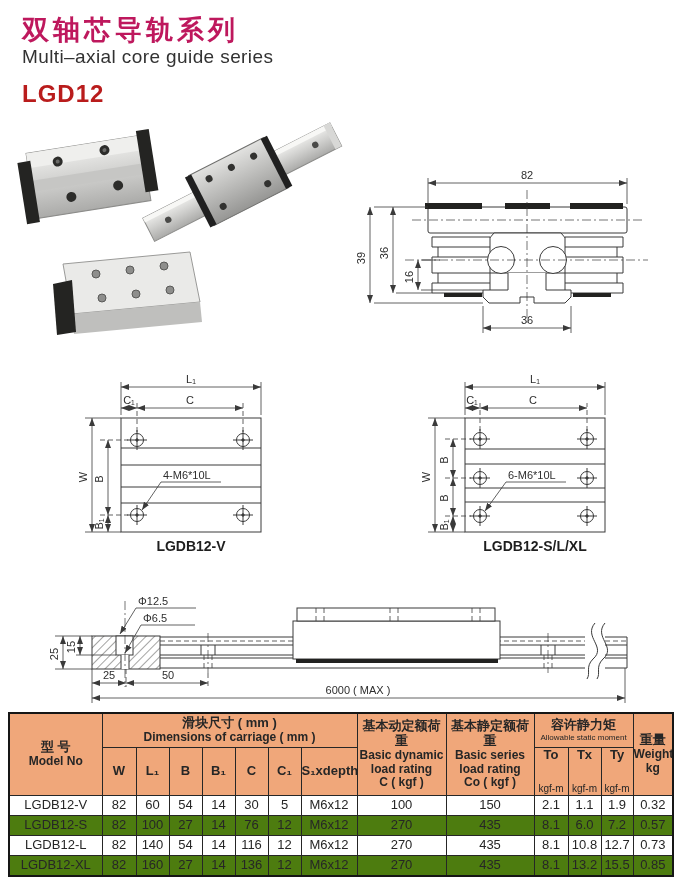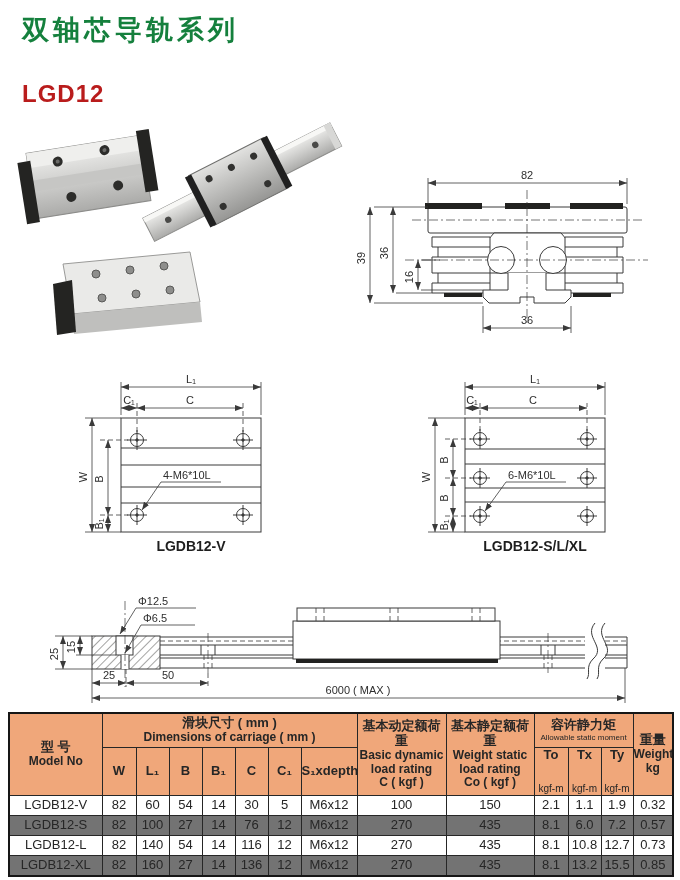--- a/index.html
+++ b/index.html
@@ -1,21 +1,21 @@
 <!DOCTYPE html>
 <html><head>
 <meta charset="utf-8">
 <style>
   html,body{margin:0;padding:0;background:#ffffff;}
   .page{position:relative;width:680px;height:880px;background:#ffffff;overflow:hidden;
         font-family:"Liberation Sans","DejaVu Sans",sans-serif;color:#262626;}
   .abs{position:absolute;}
 
   
-  .title-zh{left:22px;top:12px;font-size:27px;font-weight:bold;letter-spacing:4px;color:#15803d;}
+  .title-zh{left:22px;top:12px;font-size:27px;font-weight:bold;letter-spacing:4px;color:#be185d;}
   .title-en{left:22px;top:46px;font-size:19px;letter-spacing:0.4px;color:#323232;}
   .series-code{left:22px;top:80px;font-size:24px;font-weight:bold;letter-spacing:1px;color:#b91c1c;}
 
   
   svg text{font-family:"Liberation Sans","DejaVu Sans",sans-serif;font-size:11px;fill:#2e2e2e;}
   svg .cap{font-size:14px;font-weight:bold;fill:#1e1e1e;}
   .ln{stroke:#3a3a3a;stroke-width:1;fill:none;}
   .lnf{stroke:#3a3a3a;stroke-width:1;fill:#ffffff;}
   .dim{stroke:#3a3a3a;stroke-width:0.8;fill:none;}
   .dash{stroke:#3a3a3a;stroke-width:0.8;fill:none;stroke-dasharray:5 3;}
@@ -26,30 +26,31 @@
         border:2px solid #161616;}
   .spec td{border:1px solid #262626;text-align:center;vertical-align:middle;
            padding:0;overflow:hidden;line-height:1.15;}
   .spec .hd{background:#f0a77a;}
   .spec .zh{font-size:13px;font-weight:bold;}
   .spec .en{font-size:12px;font-weight:bold;}
   .spec .en-sm{font-size:8px;font-weight:normal;}
   .spec .unit{font-size:10px;margin-top:21px;}
   .spec .sub{font-size:13px;font-weight:bold;}
   .spec .data td{font-size:13px;height:19px;background:#ffffff;}
-  .spec .data.alt td{background:#737373;}
+  .spec .data.alt td{background:#4d7c0f;}
   .spec .ghd{height:34px;}
   .spec .shd{height:36px;}
 </style>
 </head>
 <body>
 
 <div class="page">
 
   <div class="abs title-zh">双轴芯导轨系列</div>
+  <div class="abs title-en">Multi–axial core guide series</div>
   <div class="abs series-code">LGD12</div>
 
   <svg class="abs" style="left:8px;top:112px;" width="340" height="226" viewBox="0 0 340 226">
     <defs>
       <linearGradient id="gMetal" x1="0" y1="0" x2="0" y2="1">
         <stop offset="0" stop-color="#f1f1ef"></stop>
           <stop offset="0.5" stop-color="#cfcfcd"></stop>
           <stop offset="1" stop-color="#ababa9"></stop>
       </linearGradient>
       <linearGradient id="gCarr" x1="0" y1="0" x2="0" y2="1">
@@ -415,21 +416,21 @@
         <div class="en">Dimensions of carriage ( mm )</div>
       </td>
       <td class="hd" rowspan="2">
         <div class="zh">基本动定额荷重</div>
         <div class="en">Basic dynamic</div>
         <div class="en">load rating</div>
         <div class="en">C ( kgf )</div>
       </td>
       <td class="hd" rowspan="2">
         <div class="zh">基本静定额荷重</div>
-        <div class="en">Weight static</div>
+        <div class="en">Basic series</div>
         <div class="en">load rating</div>
         <div class="en">Co ( kgf )</div>
       </td>
       <td class="hd" colspan="3">
         <div class="zh">容许静力矩</div>
         <div class="en-sm">Allowable static moment</div>
       </td>
       <td class="hd" rowspan="2">
         <div class="zh">重量</div>
         <div class="en">Weight</div>

